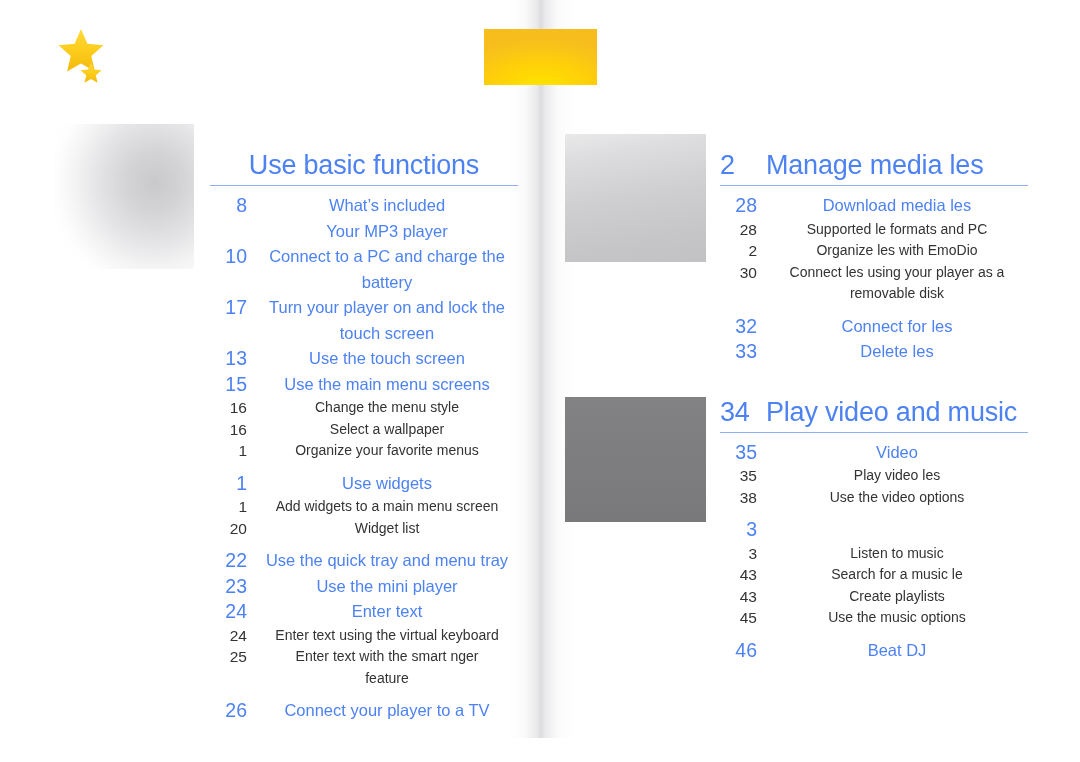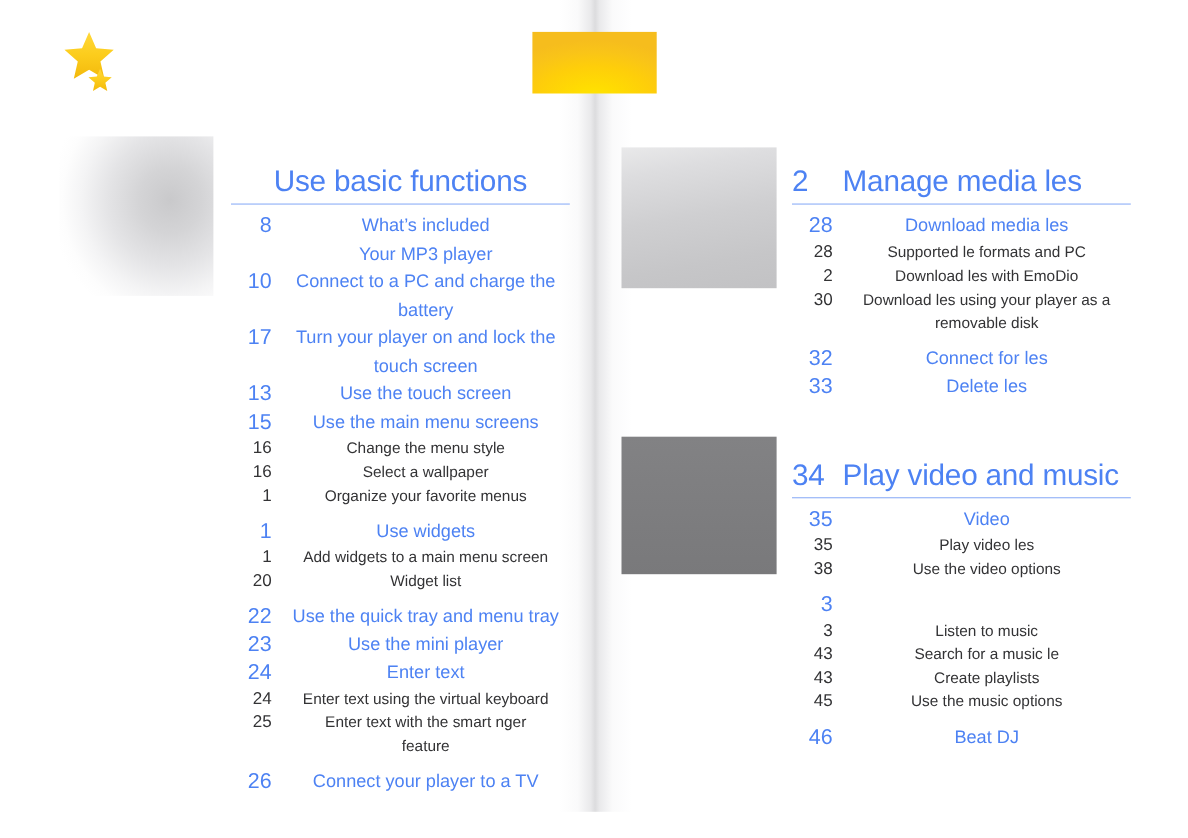--- a/index.html
+++ b/index.html
@@ -317,42 +317,42 @@
           <div class="entry lvl1">
             <span class="pg">28</span>
             <span class="lbl">Download media  les</span>
           </div>
           <div class="entry lvl2">
             <span class="pg">28</span>
             <span class="lbl">Supported  le formats and PC</span>
           </div>
           <div class="entry lvl2">
             <span class="pg">2</span>
-            <span class="lbl">Download  les with EmoDio</span>
+            <span class="lbl">Organize  les with EmoDio</span>
           </div>
           <div class="entry lvl2">
             <span class="pg">30</span>
-            <span class="lbl">Download  les using your player as a</span>
+            <span class="lbl">Connect  les using your player as a</span>
           </div>
           <div class="entry lvl2">
             <span class="pg blank"></span>
             <span class="lbl">removable disk</span>
           </div>
           <div class="gap"></div>
           <div class="entry lvl1">
             <span class="pg">32</span>
             <span class="lbl">Connect for  les</span>
           </div>
           <div class="entry lvl1">
             <span class="pg">33</span>
             <span class="lbl">Delete  les</span>
           </div>
         </div>
       </div>
-      <div class="section" style="margin-top: 52px;">
+      <div class="section" style="margin-top: 32px;">
         <div class="sec-head">
           <span class="sec-num">34</span>
           <span class="sec-title">Play video and music</span>
         </div>
         <div class="entries">
           <div class="entry lvl1">
             <span class="pg">35</span>
             <span class="lbl">Video</span>
           </div>
           <div class="entry lvl2">

